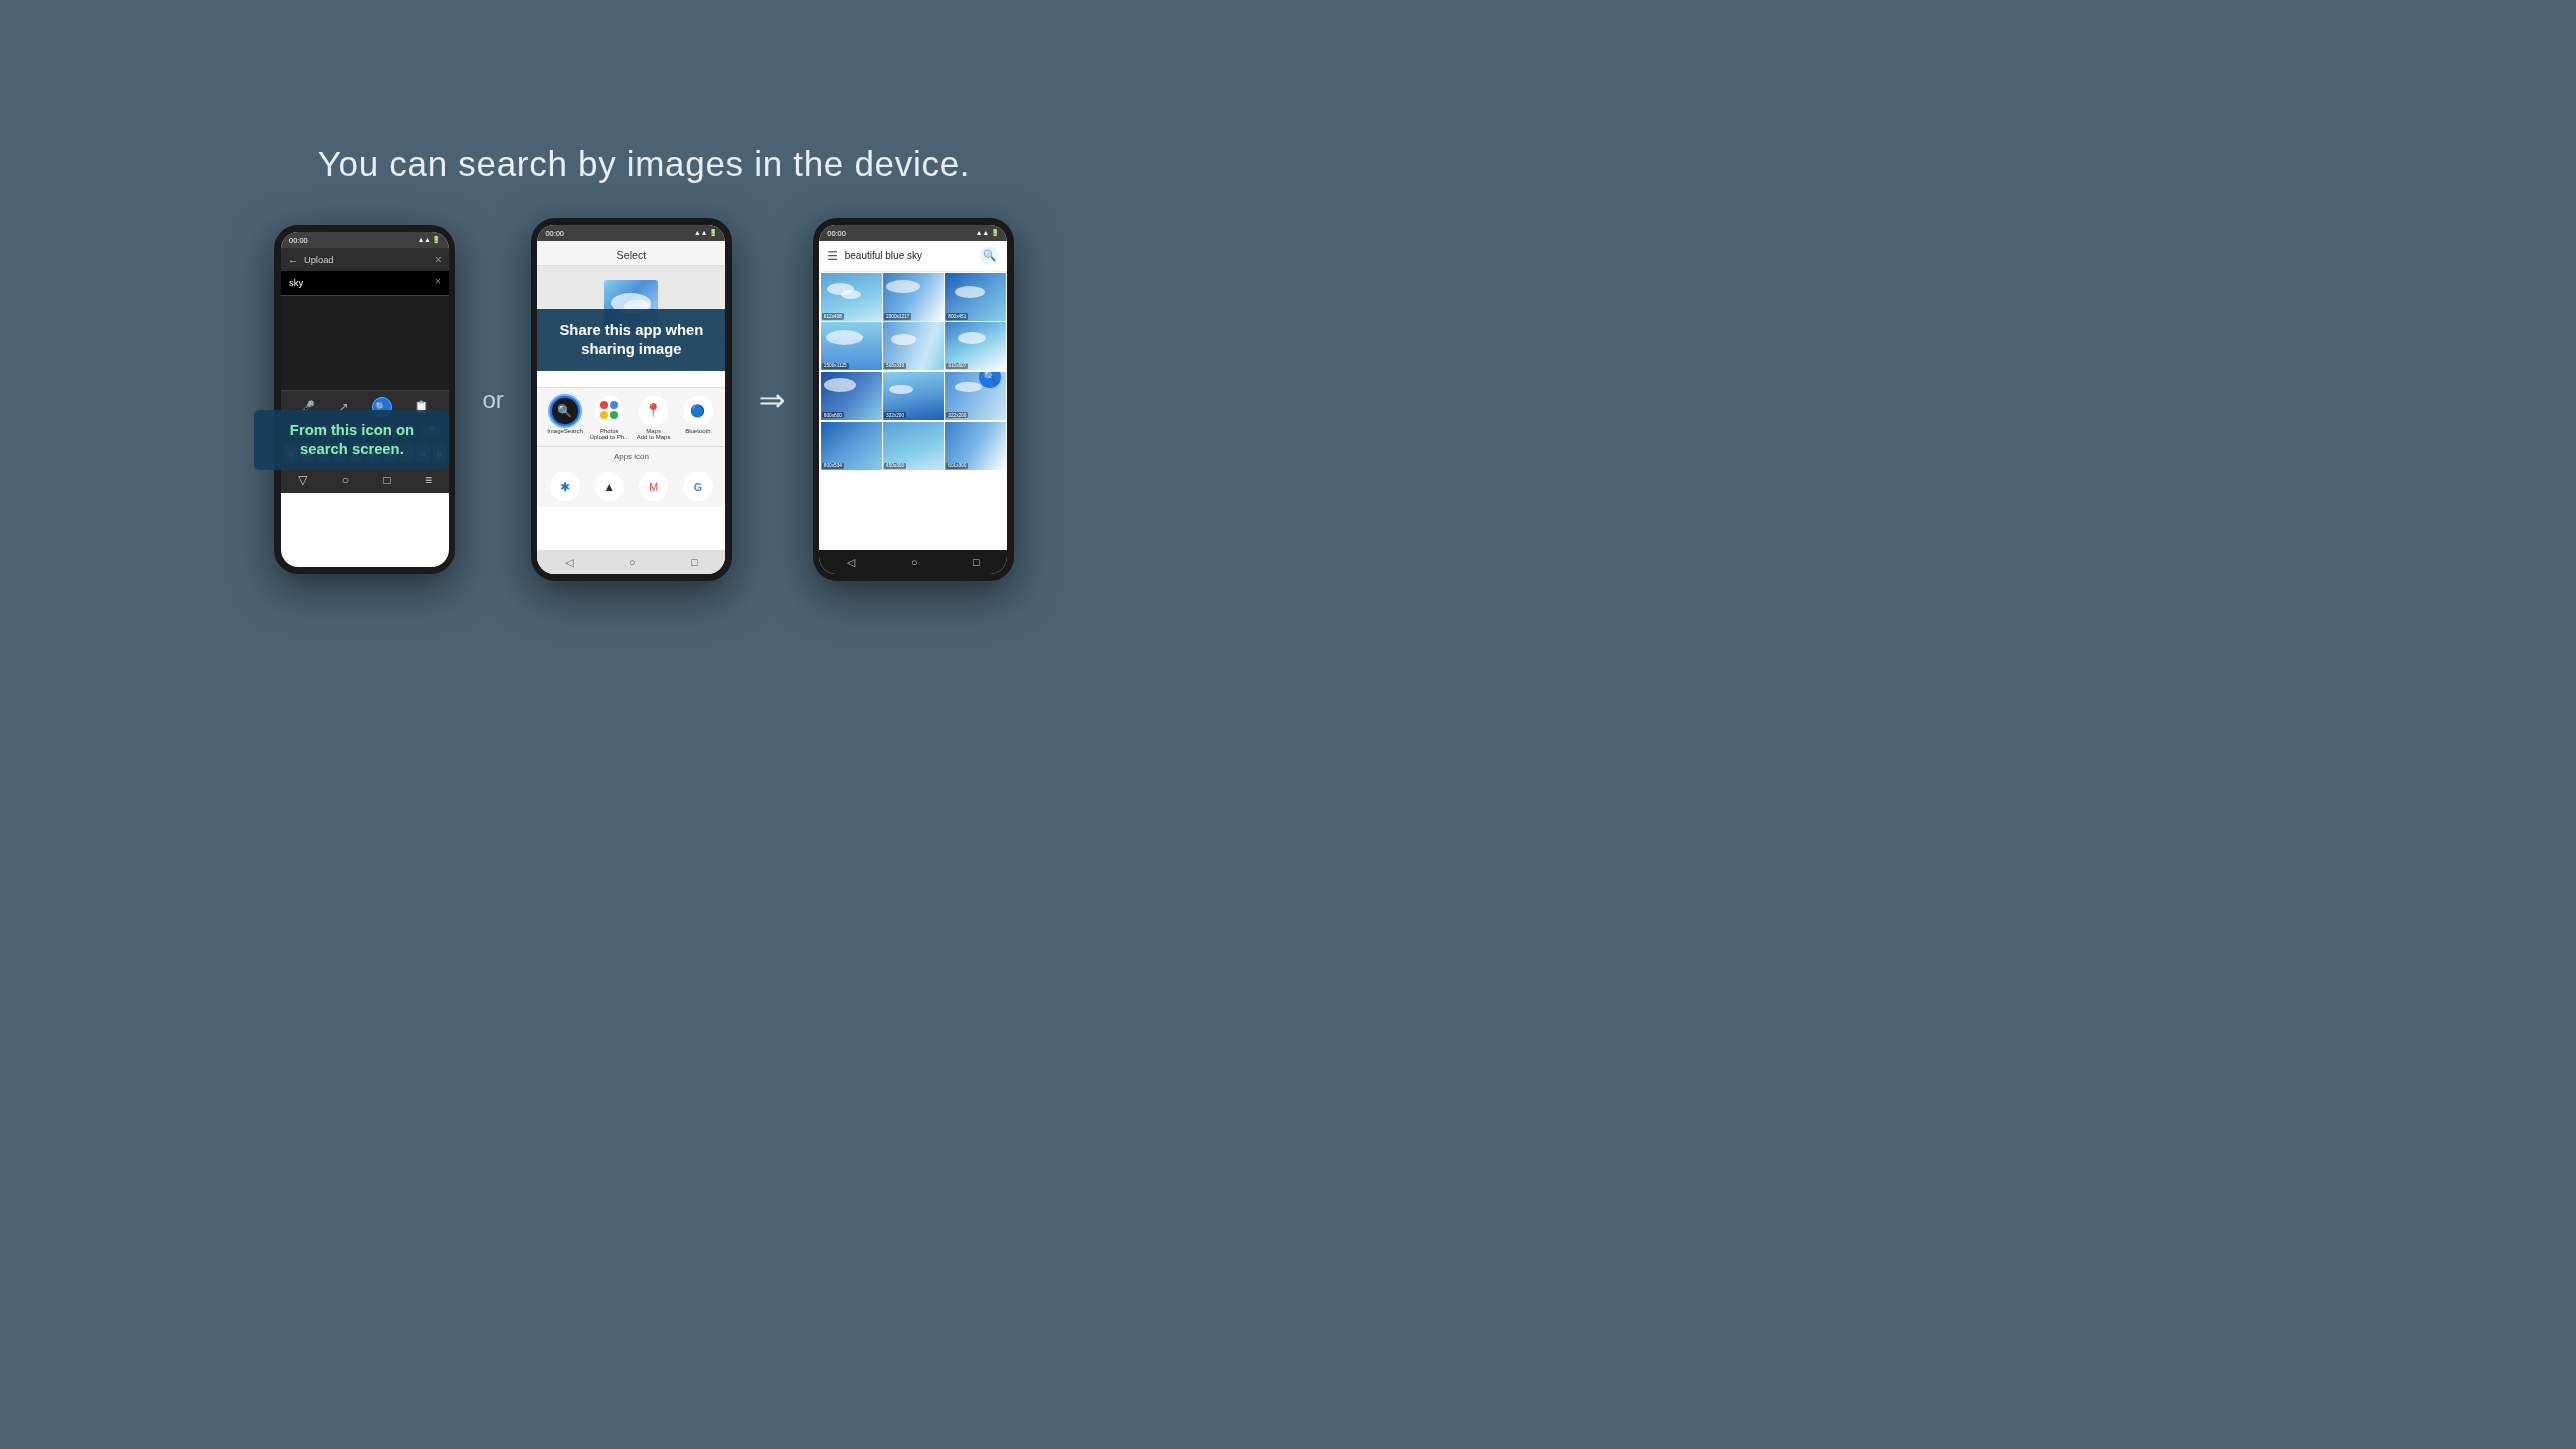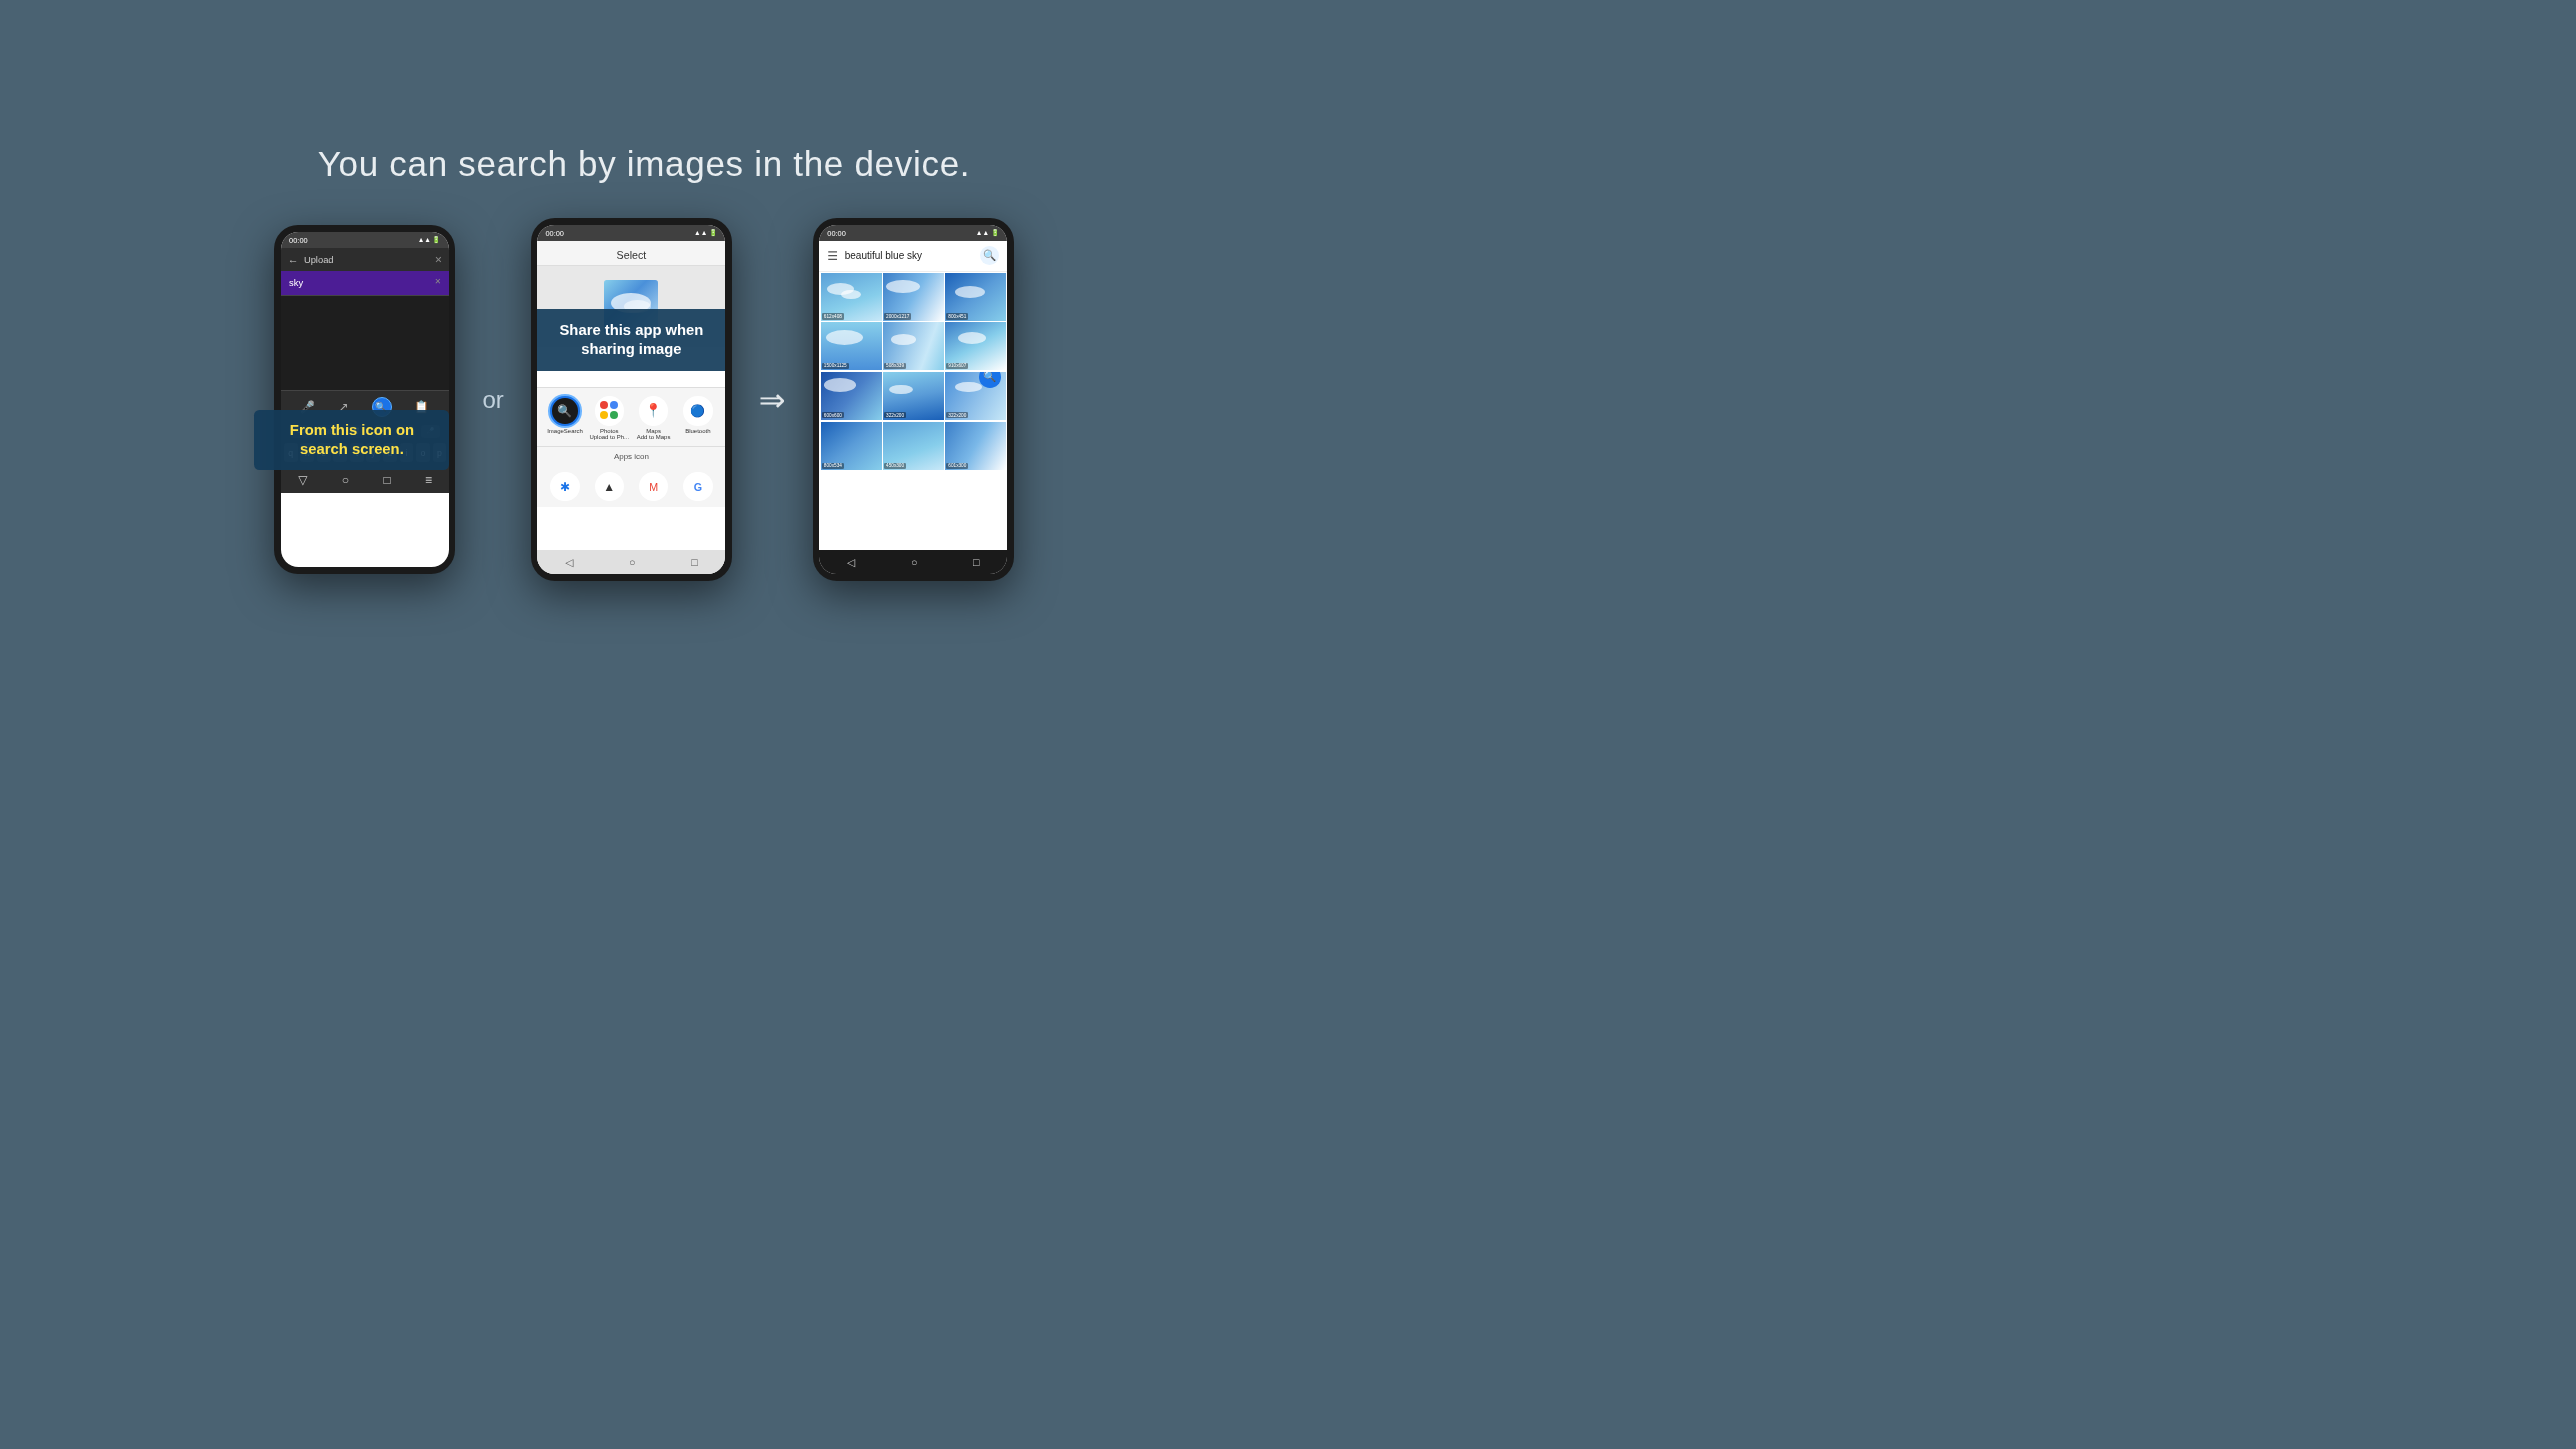--- a/index.html
+++ b/index.html
@@ -76,21 +76,21 @@
     .back-arrow { color: #ccc; font-size: 10.7px; }
     .search-field {
       flex: 1;
       background: transparent;
       color: #ccc;
       font-size: 9.4px;
     }
     .clear-x { color: #888; font-size: 9.4px; }
 
     .phone1-query {
-      background: #4c1d95;
+      background: #000000;
       padding: 6.7px 8px;
       display: flex;
       align-items: flex-start;
       justify-content: space-between;
       border-bottom: 0.7px solid #444;
     }
     .query-text { color: #fff; font-size: 9.4px; }
     .query-x { color: #888; font-size: 8px; }
 
     .phone1-dark-area {
@@ -167,21 +167,21 @@
       font-size: 12px;
       color: #ccc;
     }
 
     
     .tooltip-phone1 {
       position: absolute;
       bottom: 104px;
       left: -20px;
       background: rgba(20,60,90,0.92);
-      color: #fde047;
+      color: #86efac;
       font-size: 14.8px;
       font-weight: bold;
       padding: 10.7px 14.8px;
       border-radius: 5.4px;
       width: 195px;
       line-height: 1.3;
       text-align: center;
       z-index: 10;
     }
 

